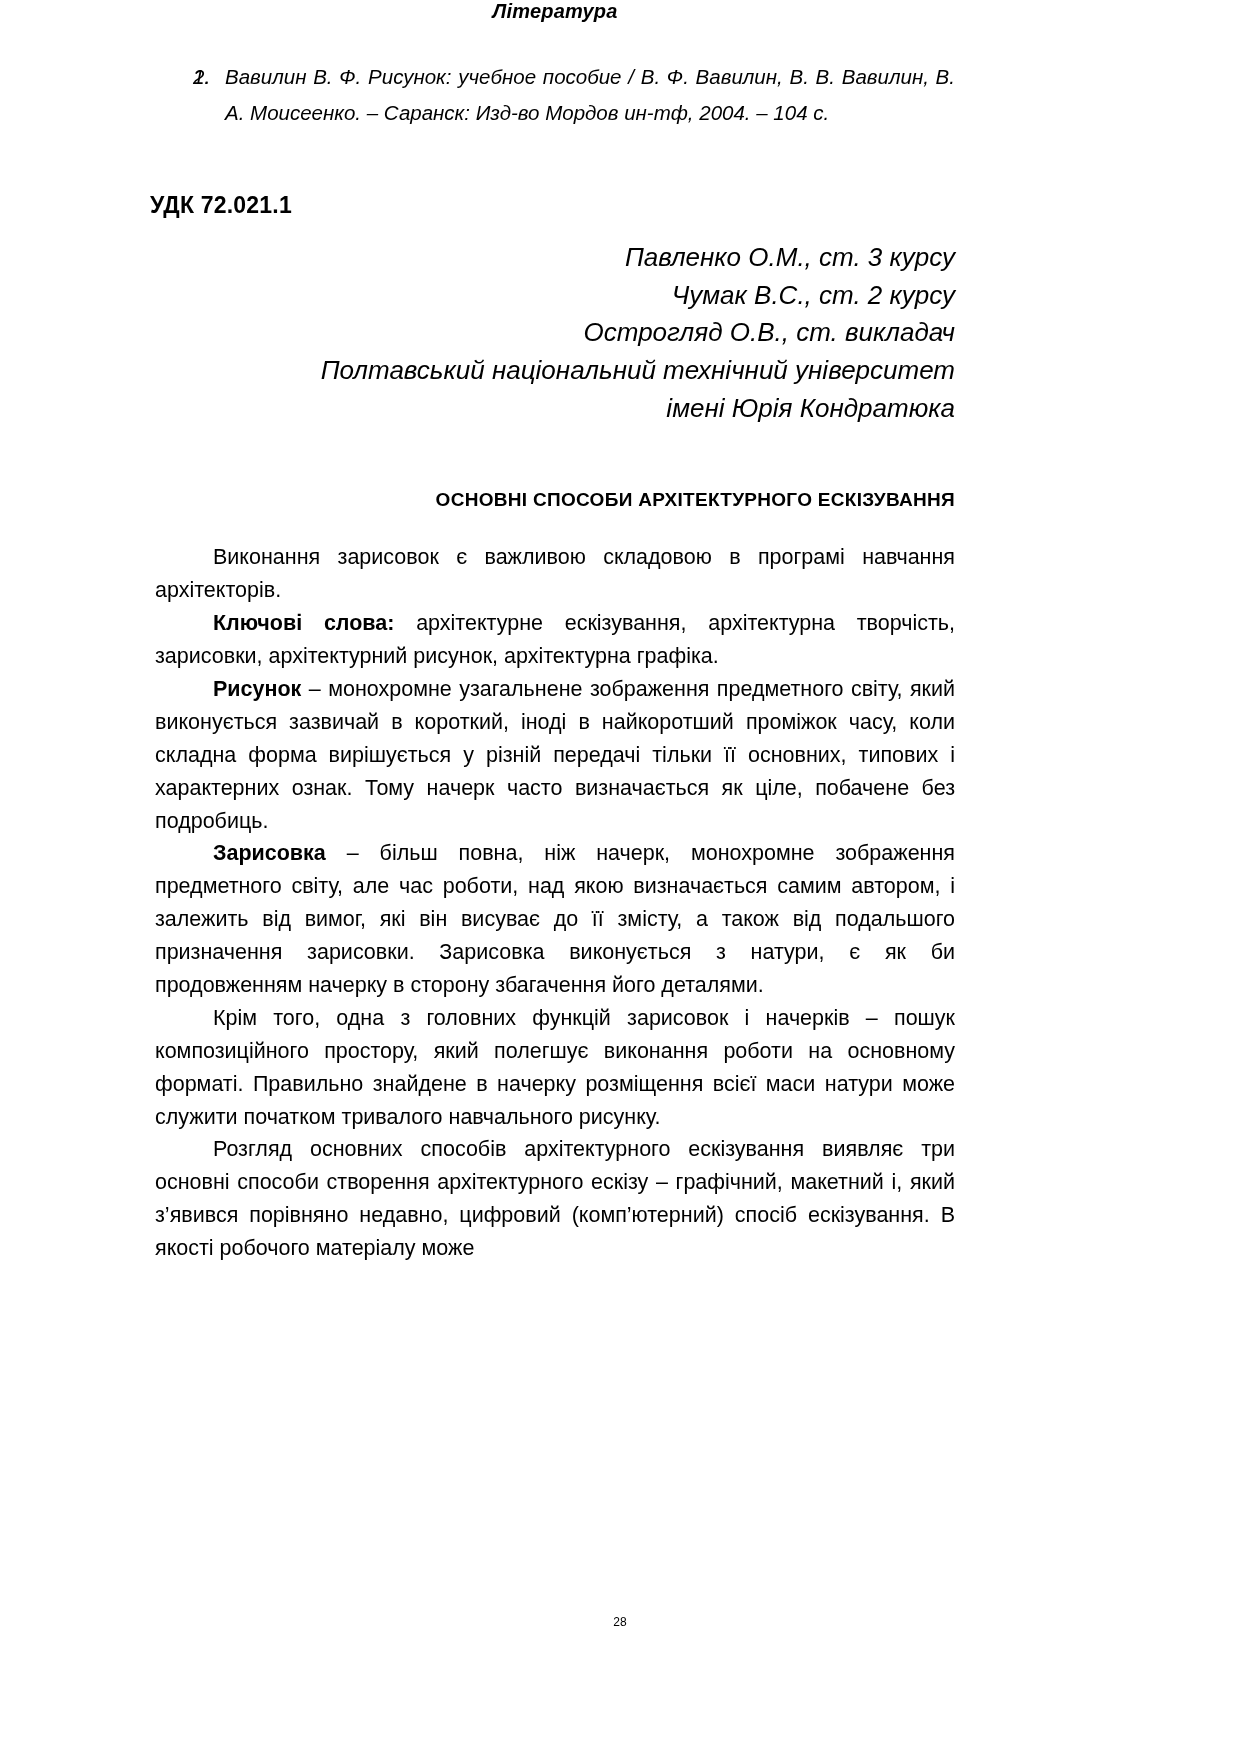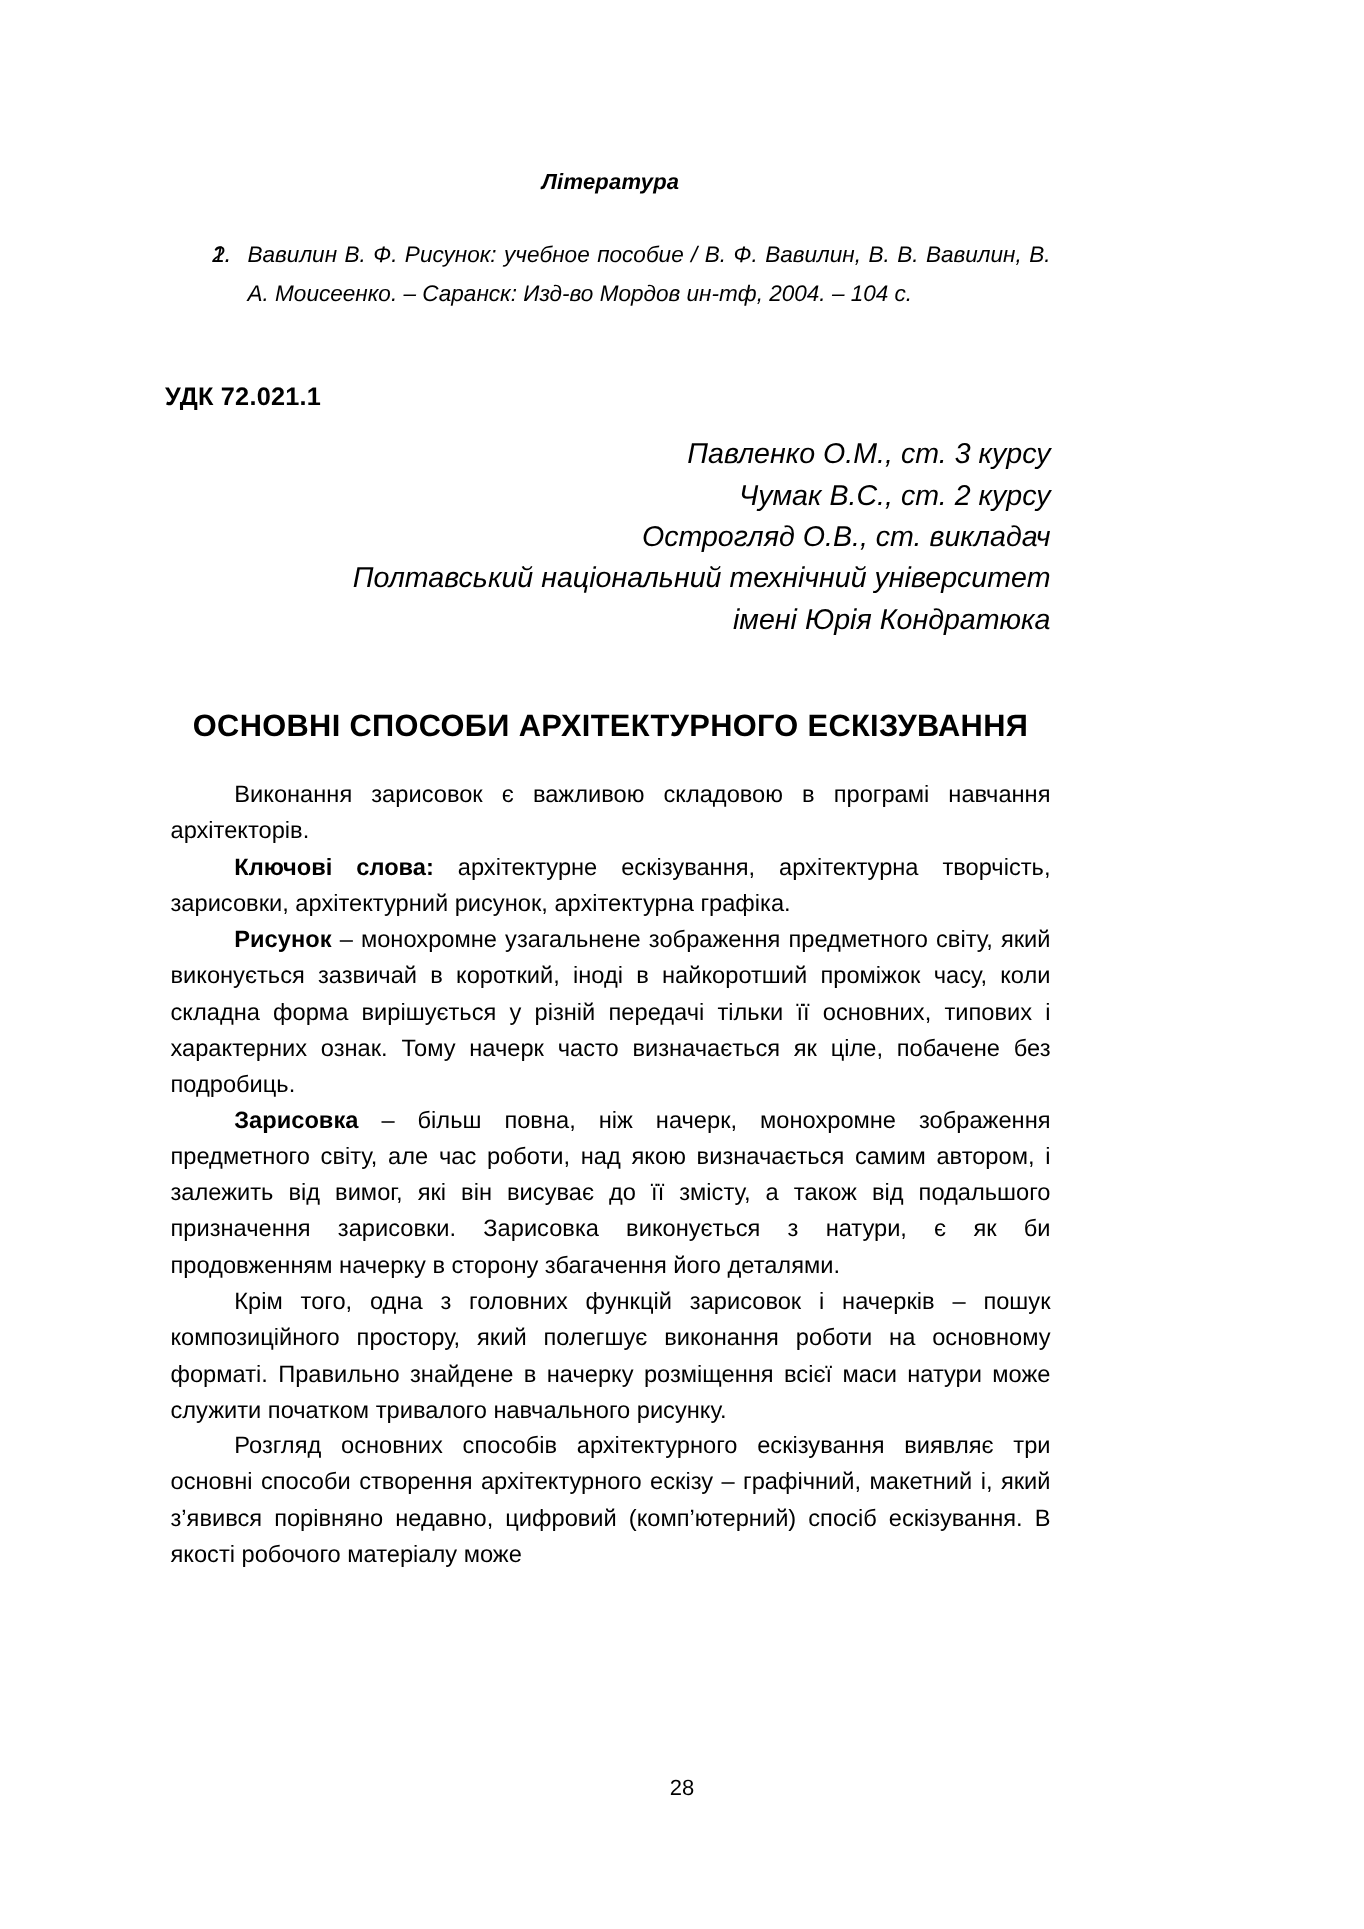--- a/index.html
+++ b/index.html
@@ -28,21 +28,20 @@
     width: 800px;
   }
 
   
   .refs-heading {
     text-align: center;
     font-style: italic;
     font-weight: bold;
     font-size: 20px;
     margin: 0;
-    padding-top: 155px;
     letter-spacing: 0.2px;
   }
   .refs-list {
     margin: 36px 0 0 0;
     padding: 0;
     list-style: none;
     font-style: italic;
     font-size: 20.5px;
     line-height: 1.78;
   }
@@ -72,23 +71,23 @@
     margin-top: 20px;
     text-align: right;
     font-style: italic;
     font-size: 26px;
     line-height: 1.45;
   }
   .authors div { white-space: nowrap; }
 
   
   .article-title {
-    text-align: center;
+    text-align: right;
     font-weight: bold;
-    font-size: 28px;
+    font-size: 19px;
     margin: 62px 0 16px 0;
     letter-spacing: 0.3px;
   }
 
   
   .body-text {
     margin-top: 30px;
     font-size: 21.5px;
     line-height: 1.53;
   }
@@ -99,21 +98,21 @@
   }
   .body-text p b { font-weight: bold; }
 
   
   .page-number {
     position: absolute;
     left: 0;
     right: 0;
     top: 1615px;
     text-align: center;
-    font-size: 20px;
+    font-size: 12px;
   }
 </style>
 </head>
 <body>
 
 <div class="page">
 
   <div class="content">
 
     <div class="refs-heading">Література</div>

